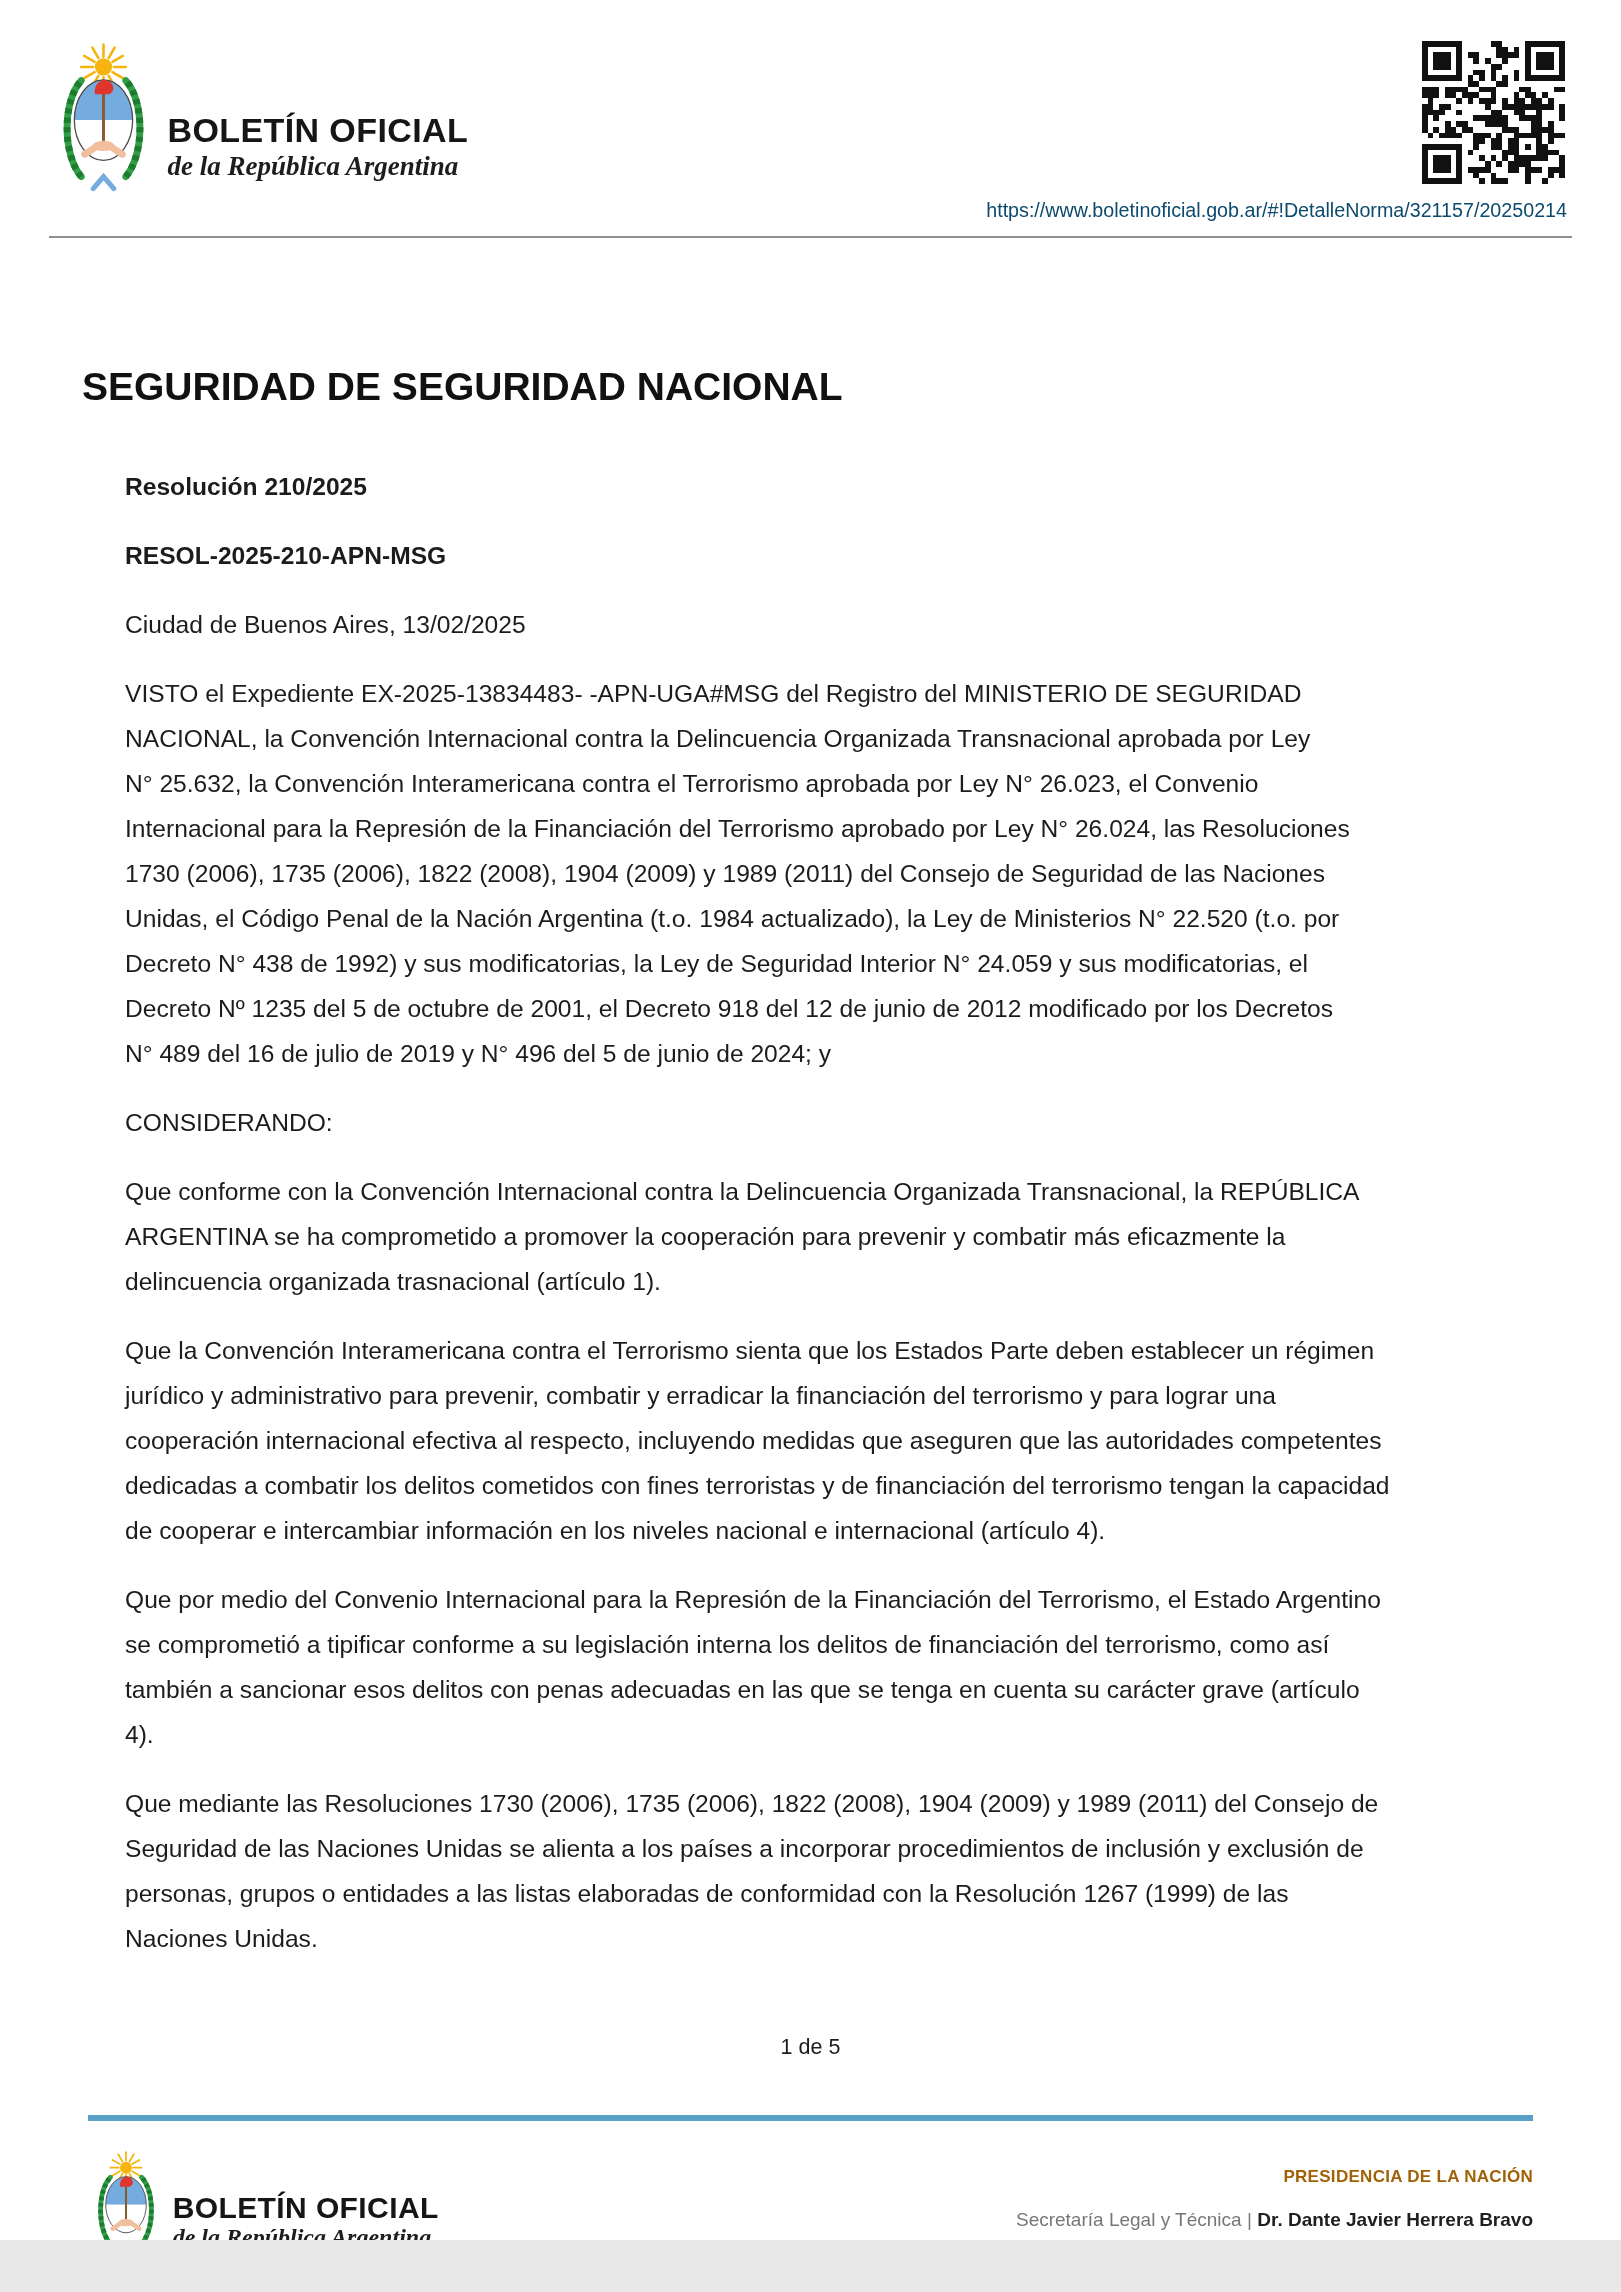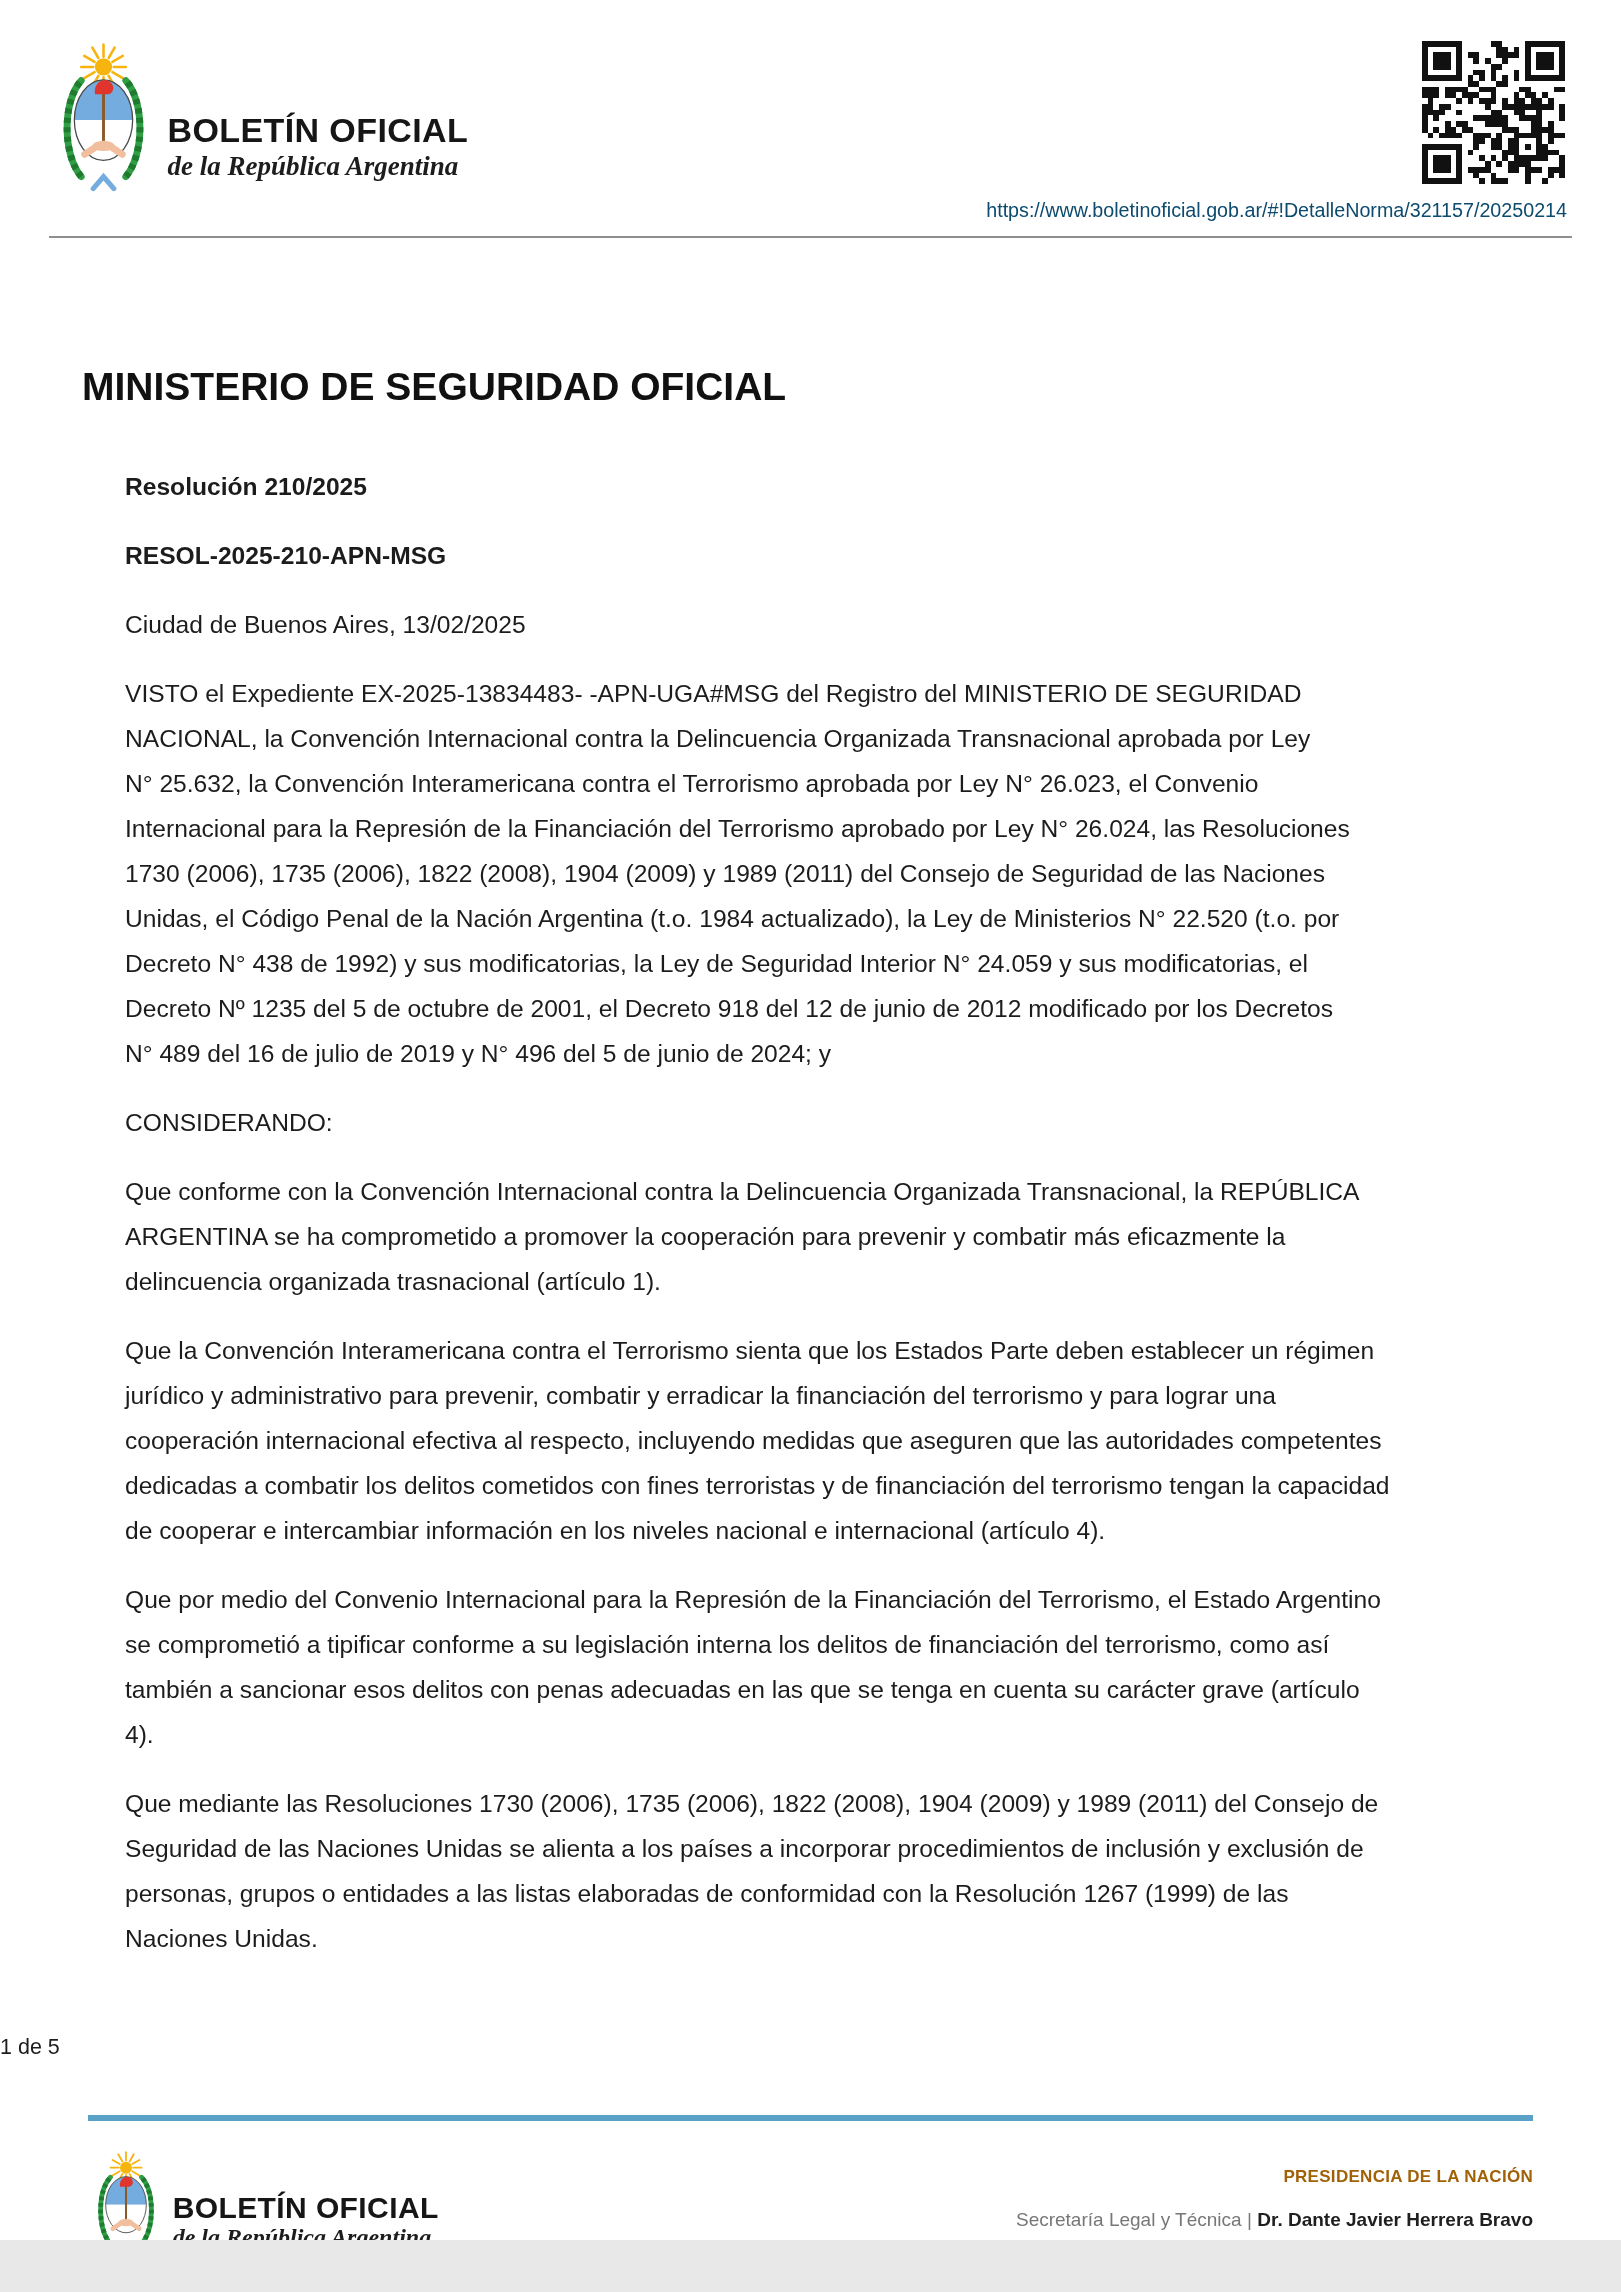--- a/index.html
+++ b/index.html
@@ -16,21 +16,21 @@
   .brand-subtitle{font-family:"Liberation Serif", serif; font-style:italic; font-weight:bold; font-size:27px; color:#1d1d1d; margin-top:1.8px;}
   .qr{position:absolute; left:1422px; top:41px; width:143px; height:143px;}
   .url-line{position:absolute; top:199px; right:54px; font-size:19.7px; color:#0c4a6e;}
   .top-divider{position:absolute; left:49px; right:49px; top:236px; height:1.8px; background:#8f8f8f;}
   
   .doc-title{position:absolute; left:82px; top:365px; font-size:39px; font-weight:bold; color:#111;}
   .content{position:absolute; left:125px; top:464px; width:1460px;}
   .block{font-size:24.6px; line-height:45px; margin-bottom:24px; white-space:pre-line;}
   .bold{font-weight:bold;}
   
-  .page-num{position:absolute; left:0; right:0; top:2035px; font-size:21.5px; color:#1c1c1c;}
+  .page-num{position:absolute; left:0; right:0; top:2035px; text-align:center; font-size:21.5px; color:#1c1c1c;}
   
   .footer-blue-line{position:absolute; left:88px; top:2115px; width:1445px; height:6.3px; background:#5aa1c8;}
   .footer-logo{position:absolute; left:90px; top:2149px; display:flex; align-items:flex-start;}
   .escudo-sm{width:72px; height:112px;}
   .footer-brand-text{margin-left:10.7px; padding-top:43px;}
   .footer-brand-title{font-size:30px; font-weight:bold; letter-spacing:0.4px; color:#161616; line-height:1.05;}
   .footer-brand-subtitle{font-family:"Liberation Serif", serif; font-style:italic; font-weight:bold; font-size:24px; color:#1d1d1d; margin-top:0.9px;}
   .footer-right{position:absolute; right:88px; top:2167px; text-align:right;}
   .presidency{font-size:17px; font-weight:bold; color:#a16207; letter-spacing:0.3px;}
   .footer-line{margin-top:21.5px; font-size:19px; color:#777;}
@@ -397,21 +397,21 @@
       <rect x="12" y="24" width="1" height="1" fill="#111"></rect>
       <rect x="13" y="24" width="1" height="1" fill="#111"></rect>
       <rect x="14" y="24" width="1" height="1" fill="#111"></rect>
       <rect x="18" y="24" width="1" height="1" fill="#111"></rect>
       <rect x="21" y="24" width="1" height="1" fill="#111"></rect>
     </svg>
 
   <div class="url-line">https://www.boletinoficial.gob.ar/#!DetalleNorma/321157/20250214</div>
   <div class="top-divider"></div>
 
-  <div class="doc-title">MINISTERIO DE SEGURIDAD OFICIAL</div>
+  <div class="doc-title">SEGURIDAD DE SEGURIDAD NACIONAL</div>
 
   <div class="content">
     <div class="block bold">Resolución 210/2025</div>
     <div class="block bold">RESOL-2025-210-APN-MSG</div>
     <div class="block">Ciudad de Buenos Aires, 13/02/2025</div>
     <div class="block">VISTO el Expediente EX-2025-13834483- -APN-UGA#MSG del Registro del MINISTERIO DE SEGURIDAD
 NACIONAL, la Convención Internacional contra la Delincuencia Organizada Transnacional aprobada por Ley
 N° 25.632, la Convención Interamericana contra el Terrorismo aprobada por Ley N° 26.023, el Convenio
 Internacional para la Represión de la Financiación del Terrorismo aprobado por Ley N° 26.024, las Resoluciones
 1730 (2006), 1735 (2006), 1822 (2008), 1904 (2009) y 1989 (2011) del Consejo de Seguridad de las Naciones

